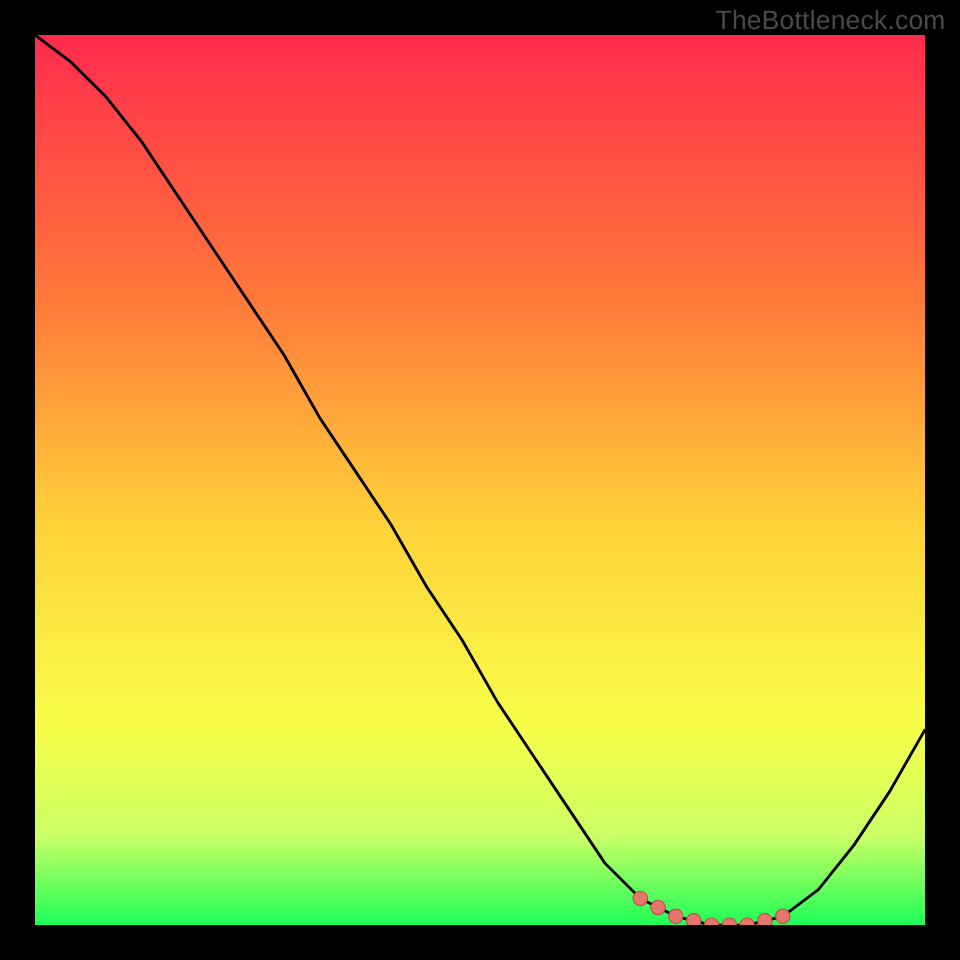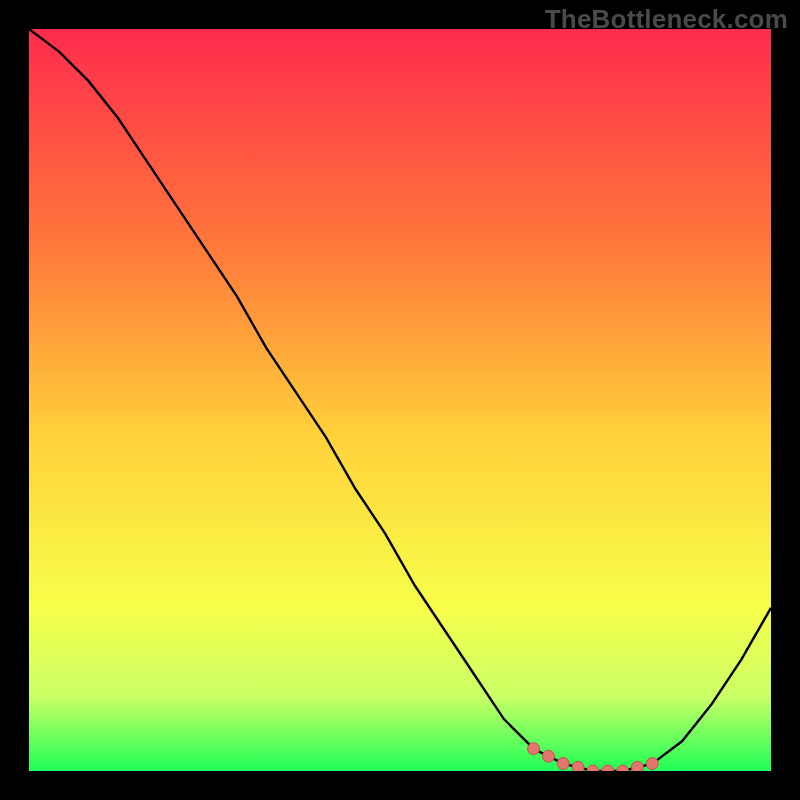--- a/index.html
+++ b/index.html
@@ -15,22 +15,22 @@
     position: relative;
     width: 800px;
     height: 800px;
     background: #000;
   }
   .watermark {
     position: absolute;
     top: 4px;
     right: 12px;
     color: #4a4a4a;
-    font-size: 26px;
-    font-weight: 700;
+    font-size: 22px;
+    font-weight: 400;
     letter-spacing: 0.2px;
     z-index: 10;
   }
   .plot-area {
     position: absolute;
     left: 29px;
     top: 29px;
     width: 742px;
     height: 742px;
     overflow: hidden;

